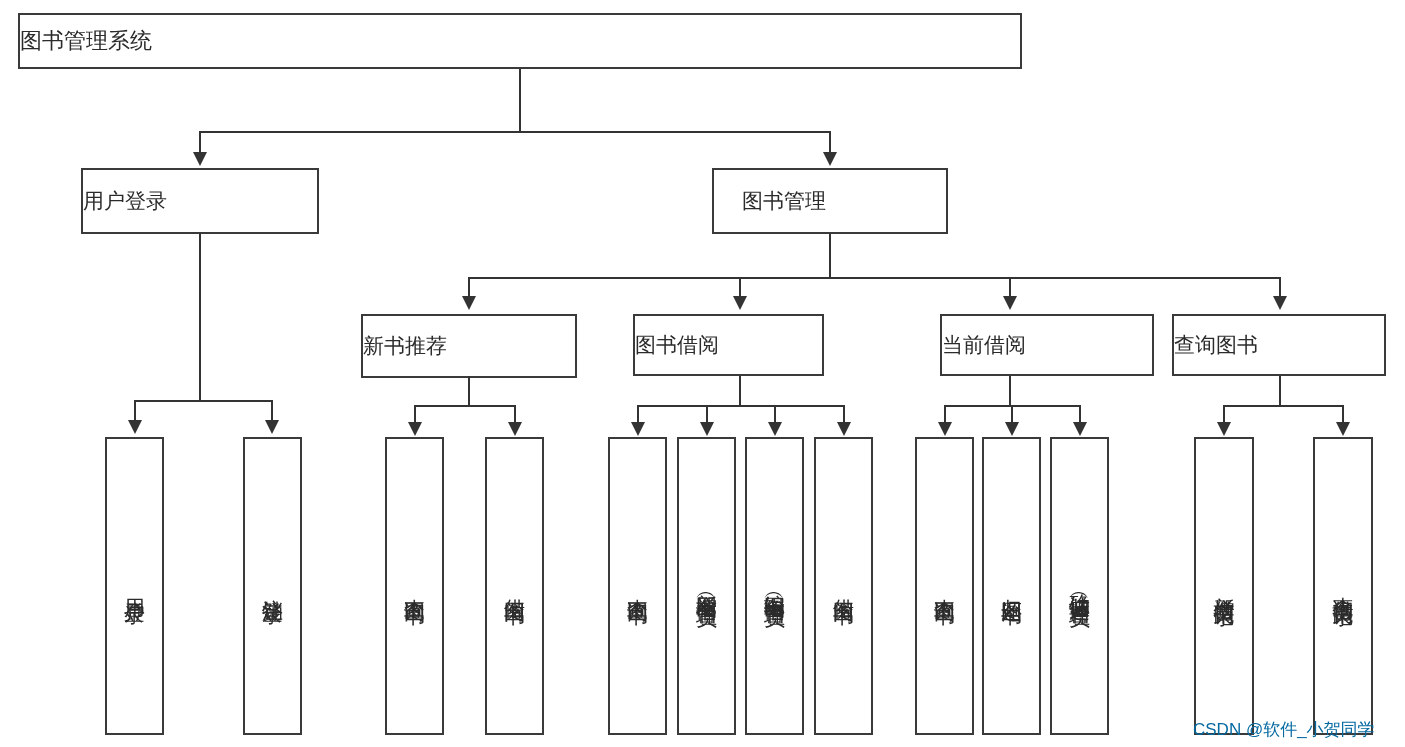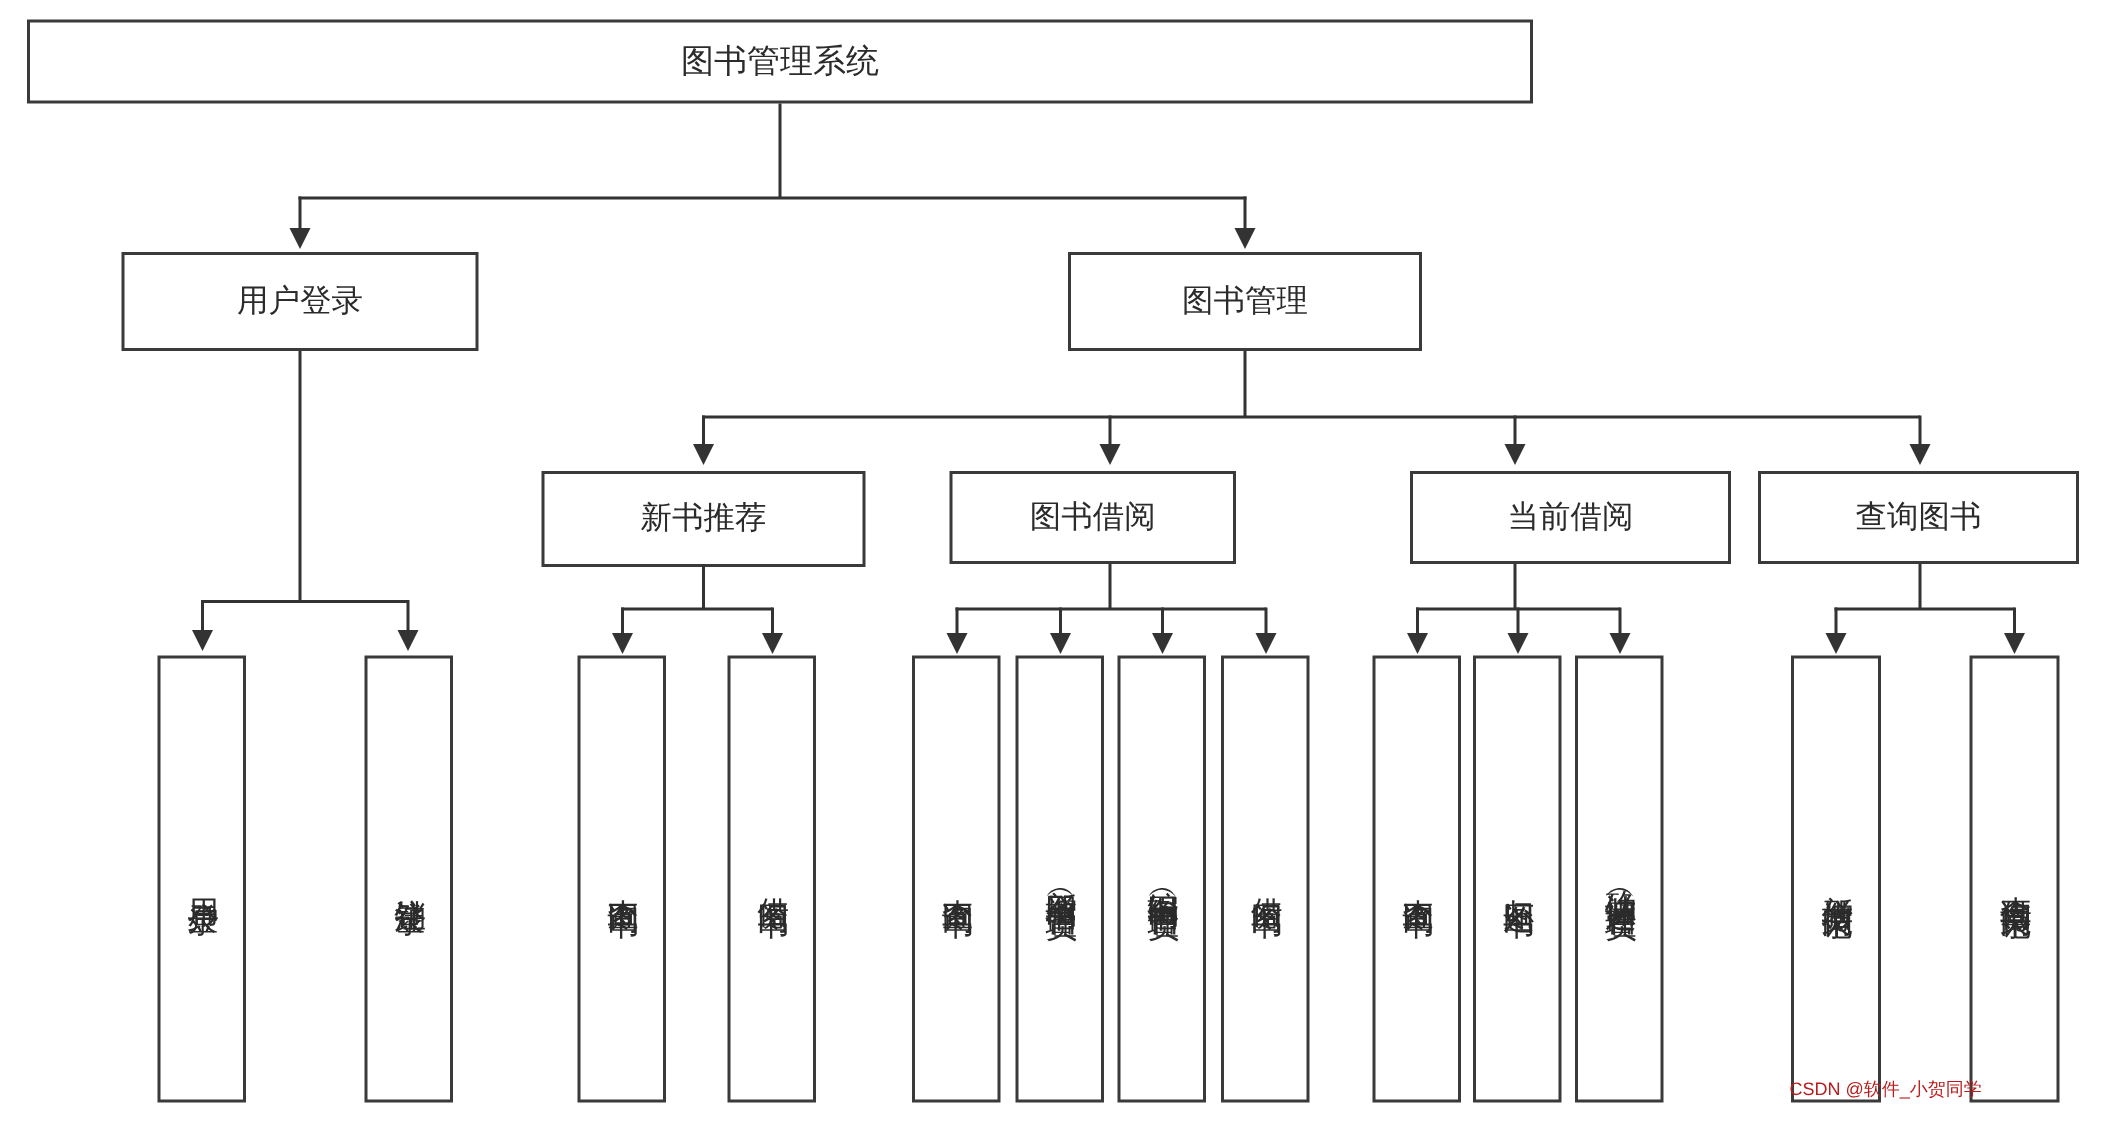--- a/index.html
+++ b/index.html
@@ -17,21 +17,20 @@
     background: #ffffff;
     overflow: hidden;
   }
   .node {
     position: absolute;
     box-sizing: border-box;
     border: 2px solid #3a3a3a;
     background: #ffffff;
     display: flex;
     align-items: center;
-    justify-content: center;
     color: #2b2b2b;
     text-align: center;
     line-height: 1.25;
   }
   .node.root {
     font-size: 22px;
   }
   .node.level2 {
     font-size: 21px;
   }
@@ -63,22 +62,22 @@
   .arrow {
     position: absolute;
     width: 0;
     height: 0;
     border-left: 7px solid transparent;
     border-right: 7px solid transparent;
     border-top: 14px solid #333333;
   }
   .watermark {
     position: absolute;
-    color: #b91c1c;
-    font-size: 12px;
+    color: #0369a1;
+    font-size: 17px;
     white-space: nowrap;
     pointer-events: none;
   }
 </style>
 </head>
 <body>
 
 <div id="canvas">
 
   <div class="node root" style="left:18px; top:13px; width:1004px; height:56px;">
@@ -88,21 +87,21 @@
   <div class="edge v" style="left:519px; top:69px; height:63px;"></div>
   <div class="edge h" style="left:199px; top:131px; width:632px;"></div>
   <div class="edge v" style="left:199px; top:131px; height:23px;"></div>
   <div class="arrow" style="left:193px; top:152px;"></div>
   <div class="edge v" style="left:829px; top:131px; height:23px;"></div>
   <div class="arrow" style="left:823px; top:152px;"></div>
 
   <div class="node level2" style="left:81px; top:168px; width:238px; height:66px;">
     <span>用户登录</span>
   </div>
-  <div class="node level2" style="left:712px; top:168px; width:236px; height:66px;">
+  <div class="node level2" style="left:712px; top:168px; width:236px; height:66px;padding-left:28px;">
     <span>图书管理</span>
   </div>
 
   <div class="edge v" style="left:199px; top:234px; height:167px;"></div>
   <div class="edge h" style="left:134px; top:400px; width:138px;"></div>
   <div class="edge v" style="left:134px; top:400px; height:22px;"></div>
   <div class="arrow" style="left:128px; top:420px;"></div>
   <div class="edge v" style="left:271px; top:400px; height:22px;"></div>
   <div class="arrow" style="left:265px; top:420px;"></div>
 

